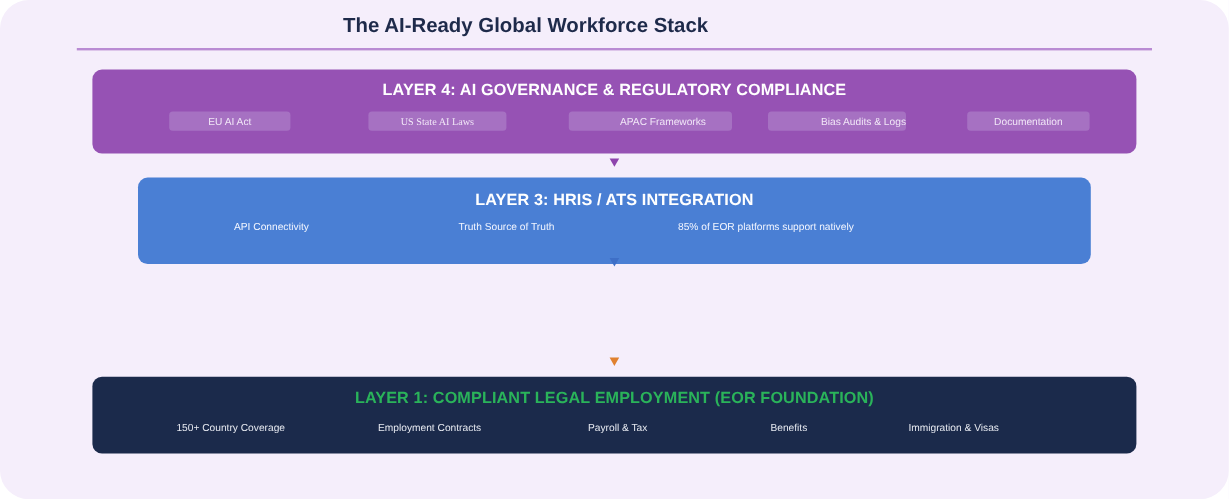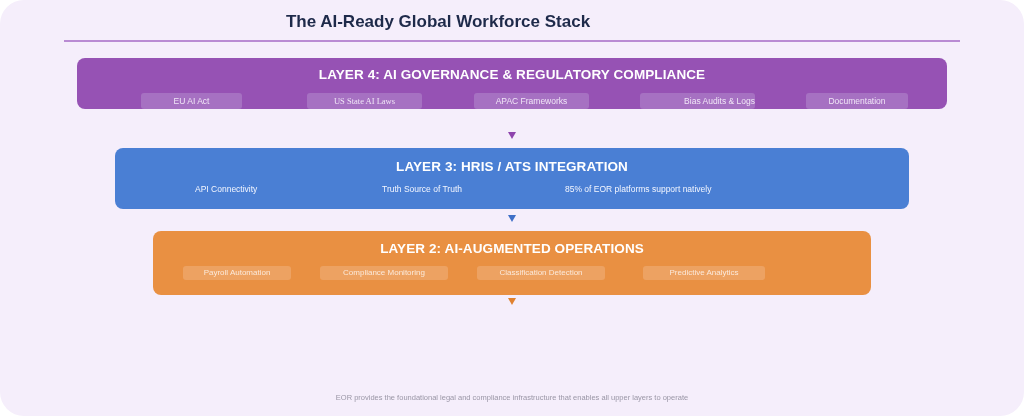--- a/index.html
+++ b/index.html
@@ -39,63 +39,63 @@
     }
     .arrow {
       position: absolute; width: 0; height: 0;
       border-left: 4px solid transparent; border-right: 4px solid transparent;
       border-top: 7px solid #8e44ad;
     }
     .footer {
       position: absolute; left: 0; top: 393px; width: 1024px; text-align: center;
       font-size: 7.5px; color: #9a96a6;
     }
-    .l4 { left: 77px; top: 58px; width: 870px; height: 51px; background: #9652b4; }
-    .l3 { left: 115px; top: 148px; width: 794px; height: 61px; background: #4a7fd4; }
+    .l4 { left: 77px; top: 58px; width: 870px; height: 70px; background: #9652b4; }
+    .l3 { left: 115px; top: 148px; width: 794px; height: 72px; background: #4a7fd4; }
     .l2 { left: 153px; top: 231px; width: 718px; height: 64px; background: #e99042; }
     .l1 { left: 77px; top: 314px; width: 870px; height: 64px; background: #1b2a4b; }
   </style>
 </head>
 <body>
 
 <div class="canvas">
   <div class="title">The AI-Ready Global Workforce Stack</div>
   <div class="title-rule"></div>
 
   <div class="layer l4">
     <div class="layer-title" style="top:9px;">LAYER 4: AI GOVERNANCE &amp; REGULATORY COMPLIANCE</div>
     <div class="items" style="top:35px;">
       <div class="chip" style="left:64px;width:101px;background:#a671c2;">EU AI Act</div>
       <div class="chip" style="left:230px;width:115px;background:#a671c2;font-family:Liberation Serif, serif;">US State AI Laws</div>
-      <div class="chip" style="left:397px;width:115px;background:#a671c2;">APAC Frameworks</div>
+      <div class="chip" style="left:397px;width:115px;background:#a671c2;padding-left:21px;">APAC Frameworks</div>
       <div class="chip" style="left:563px;width:115px;background:#a671c2;text-align:right;">Bias Audits &amp; Logs</div>
       <div class="chip" style="left:729px;width:102px;background:#a671c2;">Documentation</div>
     </div>
   </div>
 
   <div class="arrow" style="left:508px;top:132px;border-top-color:#8e44ad;"></div>
 
   <div class="layer l3">
     <div class="layer-title" style="top:11px;">LAYER 3: HRIS / ATS INTEGRATION</div>
     <div class="items" style="top:34px;">
       <div class="plain" style="left:80px;width:120px;">API Connectivity</div>
       <div class="plain" style="left:267px;width:120px;">Truth Source of Truth</div>
       <div class="plain" style="left:450px;width:190px;">85% of EOR platforms support natively</div>
     </div>
   </div>
 
   <div class="arrow" style="left:508px;top:215px;border-top-color:#3e6fc7;"></div>
 
-  <div class="layer l2">
-    <div class="layer-title" style="top:10px;">LAYER 2: AI-AUGMENTED OPERATIONS</div>
+
+  <div class="arrow" style="left:508px;top:298px;border-top-color:#e0812f;"></div>
+
+  <div class="layer l1">
+    <div class="layer-title" style="top:10px;color:#2ab35a;">LAYER 1: COMPLIANT LEGAL EMPLOYMENT (EOR FOUNDATION)</div>
     <div class="items" style="top:35px;">
-      <div class="chip" style="left:30px;width:108px;height:14px;line-height:14px;background:#eda262;color:#fbe9da;font-size:8px;">Payroll Automation</div>
-      <div class="chip" style="left:167px;width:128px;height:14px;line-height:14px;background:#eda262;color:#fbe9da;font-size:8px;">Compliance Monitoring</div>
-      <div class="chip" style="left:324px;width:128px;height:14px;line-height:14px;background:#eda262;color:#fbe9da;font-size:8px;">Classification Detection</div>
-      <div class="chip" style="left:490px;width:122px;height:14px;line-height:14px;background:#eda262;color:#fbe9da;font-size:8px;">Predictive Analytics</div>
+      <div class="plain" style="left:70px;width:115px;color:#e6e9f0;">150+ Country Coverage</div>
+      <div class="plain" style="left:238px;width:110px;color:#e6e9f0;">Employment Contracts</div>
+      <div class="plain" style="left:413px;width:80px;color:#e6e9f0;">Payroll &amp; Tax</div>
+      <div class="plain" style="left:565px;width:60px;color:#e6e9f0;">Benefits</div>
+      <div class="plain" style="left:680px;width:100px;color:#e6e9f0;">Immigration &amp; Visas</div>
     </div>
   </div>
 
-  <div class="arrow" style="left:508px;top:298px;border-top-color:#e0812f;"></div>
-
-
-  <div class="footer">EOR provides the foundational legal and compliance infrastructure that enables all upper layers to operate</div>
 </div>
 
 </body></html>

